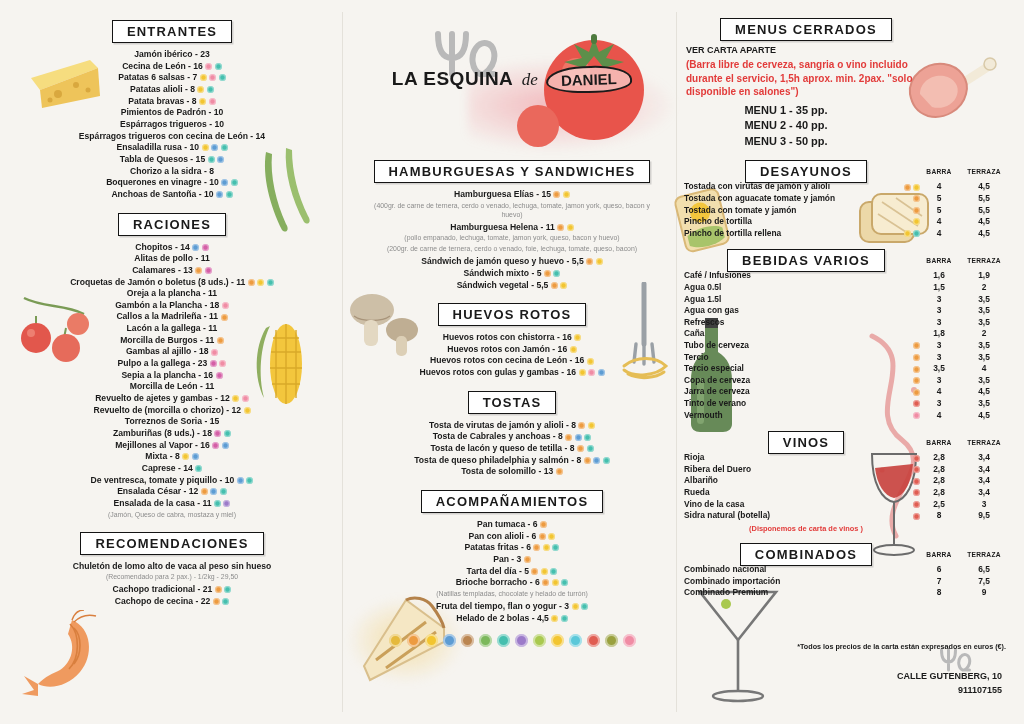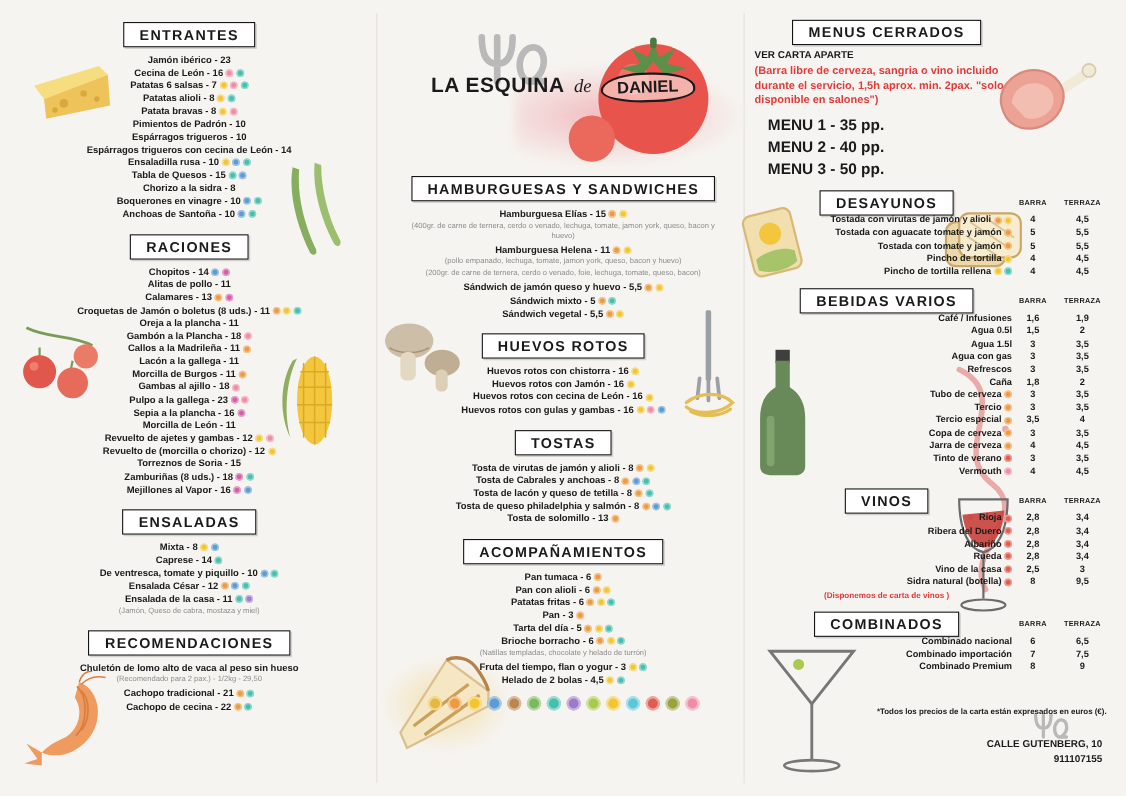--- a/index.html
+++ b/index.html
@@ -31,29 +31,29 @@
   
   .logo-block{position:relative;height:148px;}
   .logo-line{position:absolute;left:0;right:0;top:66px;text-align:center;white-space:nowrap;z-index:3;}
   .logo-esquina{font-size:19px;font-weight:bold;letter-spacing:0.5px;}
   .logo-de{font-family:"Liberation Serif",serif;font-style:italic;font-size:17px;margin:0 4px;}
   .logo-daniel-box{display:inline-block;border:2px solid #1b1b1b;padding:3px 13px;font-weight:bold;font-size:15px;
         border-radius:48% 52% 46% 54% / 62% 58% 42% 48%;transform:rotate(-2deg);background:rgba(255,255,255,0.55);}
 
   
   .trow{display:flex;align-items:center;font-size:8.4px;font-weight:bold;line-height:1.38;}
-  .tname{flex:1;text-align:right;}
+  .tname{flex:1;}
   .tcol{width:38px;text-align:center;flex:0 0 auto;}
   .tcol2{width:52px;}
   .trow.thead{font-size:6.6px;letter-spacing:0.3px;margin-top:-20px;margin-bottom:5px;}
   .red-note{color:#e23b3a;font-size:7.4px;font-weight:bold;text-align:center;width:244px;margin-top:2px;}
   .mc-sub{font-size:9px;font-weight:bold;margin:2px 0 3px 2px;}
   .mc-note{color:#e23b3a;font-size:10px;font-weight:bold;line-height:1.35;width:240px;margin-left:2px;}
   .mc-list{width:176px;margin:4px 0 0 14px;}
-  .menu-line{font-size:14px;font-weight:bold;line-height:1.45;}
+  .menu-line{font-size:11px;font-weight:bold;line-height:1.45;text-align:center;}
 
   .allergen-strip{margin-top:6px;text-align:center;}
 
   .price-note{position:absolute;right:18px;top:642px;font-size:7.2px;font-weight:bold;z-index:2;}
   .address{position:absolute;right:22px;top:670px;font-size:9px;font-weight:bold;text-align:right;line-height:1.5;z-index:2;}
 </style>
 </head>
 <body>
 
 <div class="page">
@@ -220,21 +220,20 @@
         <div class="item"><span class="item-text">Gambas al ajillo - 18</span><span class="dot" style="background: rgb(240, 140, 164);"></span></div>
         <div class="item"><span class="item-text">Pulpo a la gallega - 23</span><span class="dot" style="background: rgb(212, 95, 166);"></span><span class="dot" style="background: rgb(240, 140, 164);"></span></div>
         <div class="item"><span class="item-text">Sepia a la plancha - 16</span><span class="dot" style="background: rgb(212, 95, 166);"></span></div>
         <div class="item"><span class="item-text">Morcilla de León - 11</span></div>
         <div class="item"><span class="item-text">Revuelto de ajetes y gambas - 12</span><span class="dot" style="background: rgb(242, 197, 49);"></span><span class="dot" style="background: rgb(240, 140, 164);"></span></div>
         <div class="item"><span class="item-text">Revuelto de (morcilla o chorizo) - 12</span><span class="dot" style="background: rgb(242, 197, 49);"></span></div>
         <div class="item"><span class="item-text">Torreznos de Soria - 15</span></div>
         <div class="item"><span class="item-text">Zamburiñas (8 uds.) - 18</span><span class="dot" style="background: rgb(212, 95, 166);"></span><span class="dot" style="background: rgb(69, 191, 174);"></span></div>
         <div class="item"><span class="item-text">Mejillones al Vapor - 16</span><span class="dot" style="background: rgb(212, 95, 166);"></span><span class="dot" style="background: rgb(93, 156, 211);"></span></div>
       </div>
-      <div class="sec-head-wrap"><div class="sec-head">ENSALADAS</div></div>
       <div class="sec-items">
         <div class="item"><span class="item-text">Mixta - 8</span><span class="dot" style="background: rgb(242, 197, 49);"></span><span class="dot" style="background: rgb(93, 156, 211);"></span></div>
         <div class="item"><span class="item-text">Caprese - 14</span><span class="dot" style="background: rgb(69, 191, 174);"></span></div>
         <div class="item"><span class="item-text">De ventresca, tomate y piquillo - 10</span><span class="dot" style="background: rgb(93, 156, 211);"></span><span class="dot" style="background: rgb(69, 191, 174);"></span></div>
         <div class="item"><span class="item-text">Ensalada César - 12</span><span class="dot" style="background: rgb(237, 155, 64);"></span><span class="dot" style="background: rgb(93, 156, 211);"></span><span class="dot" style="background: rgb(69, 191, 174);"></span></div>
         <div class="item"><span class="item-text">Ensalada de la casa - 11</span><span class="dot" style="background: rgb(69, 191, 174);"></span><span class="dot" style="background: rgb(156, 123, 201);"></span></div>
         <div class="desc">(Jamón, Queso de cabra, mostaza y miel)</div>
       </div>
       <div class="sec-head-wrap"><div class="sec-head">RECOMENDACIONES</div></div>
       <div class="sec-items">

